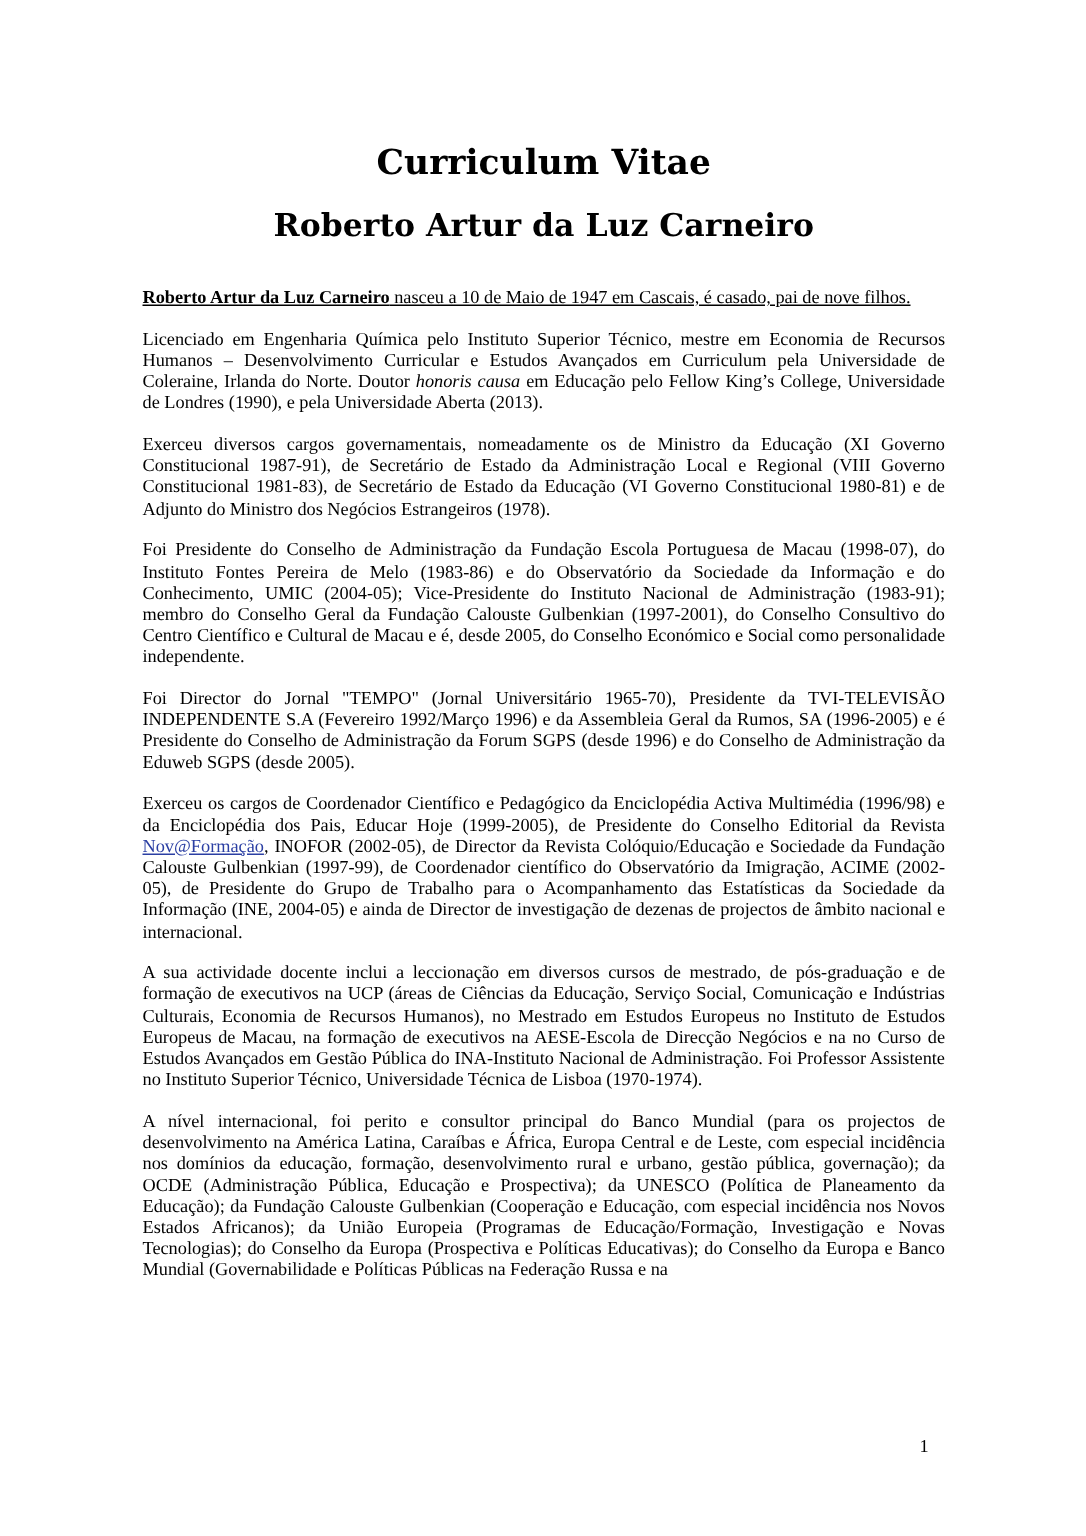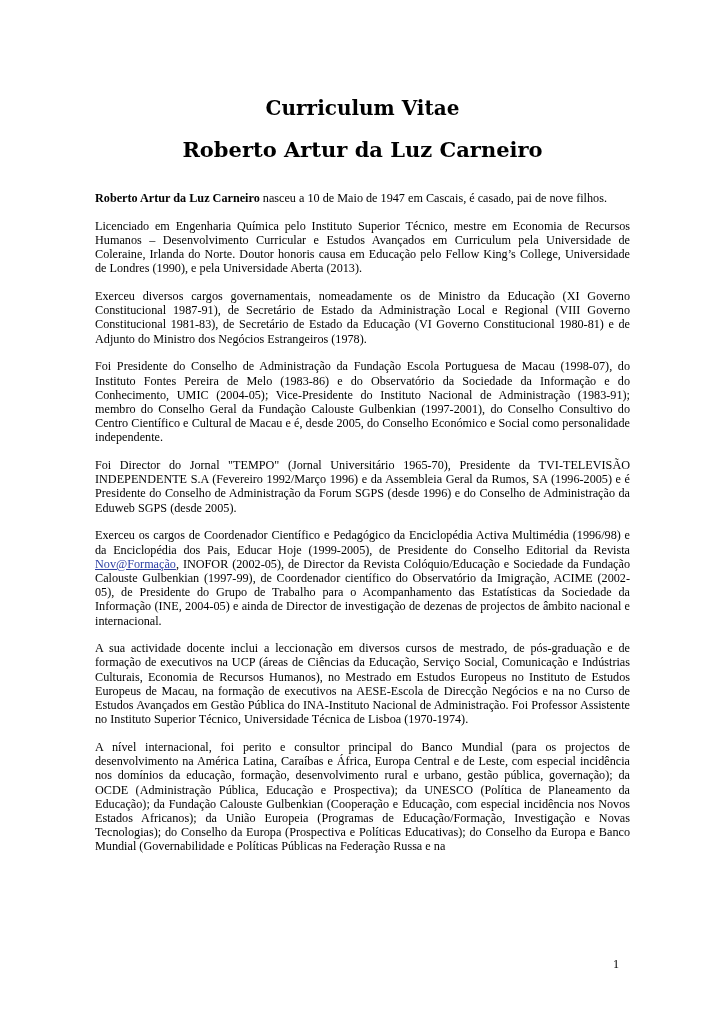--- a/index.html
+++ b/index.html
@@ -17,21 +17,21 @@
     padding: 97px 94px 0 95px;
     color: #000000;
     font-family: "Liberation Serif", serif;
     overflow: hidden;
   }
   .doc-title {
     margin: 0;
     text-align: center;
     font-family: "DejaVu Serif", serif;
     font-weight: 700;
-    font-size: 20px;
+    font-size: 23px;
     line-height: 23px;
     letter-spacing: 0px;
   }
   .doc-subtitle {
     margin: 17px 0 0 0;
     text-align: center;
     font-family: "DejaVu Serif", serif;
     font-weight: 700;
     font-size: 21px;
     line-height: 25px;
@@ -41,23 +41,24 @@
     font-size: 12.2px;
     line-height: 14.2px;
   }
   .doc-body p {
     margin: 13.5px 0;
     text-align: justify;
     text-justify: inter-word;
   }
   .doc-body p:first-child {
     margin-top: 0;
+    text-decoration: underline;
   }
   .seg-bold   { font-weight: bold; }
-  .seg-italic { }
+  .seg-italic { font-style: italic; }
   a.seg-link {
     cursor: pointer;
   }
   .page-number {
     position: absolute;
     top: 957px;
     left: 613px;
     font-size: 12.2px;
     line-height: 14.2px;
     font-family: "Liberation Serif", serif;

